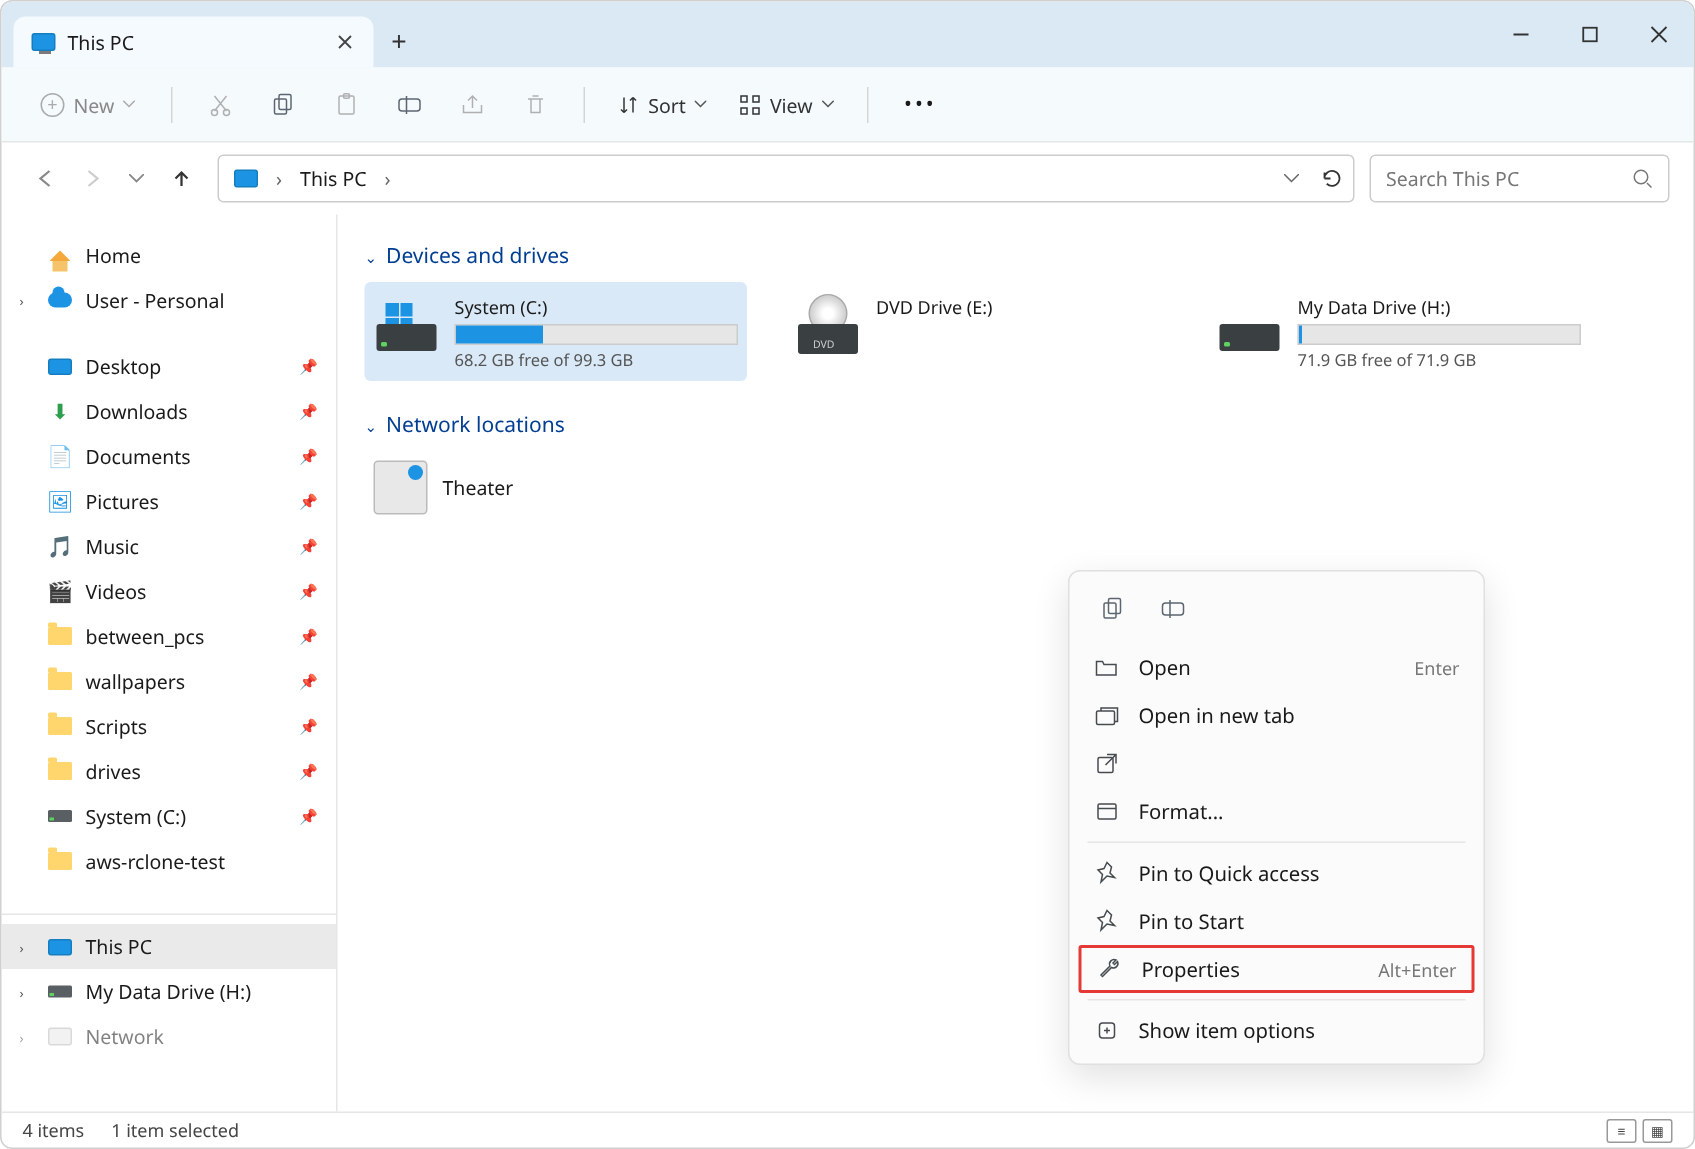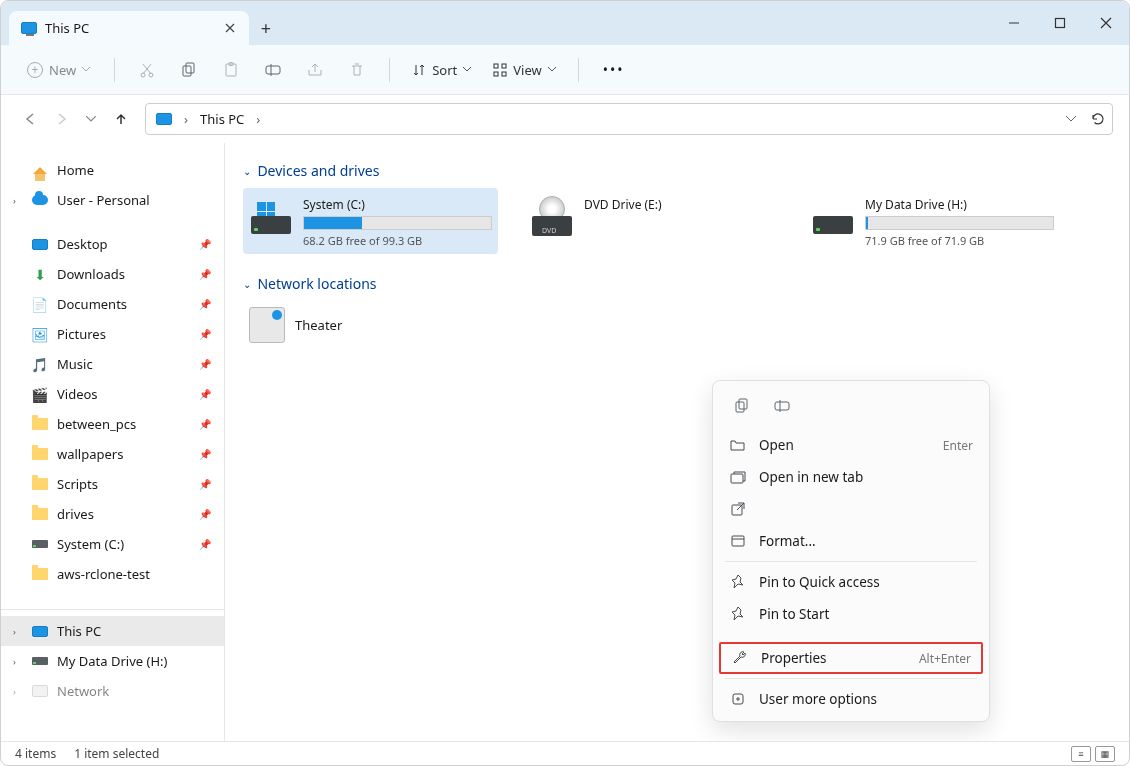--- a/index.html
+++ b/index.html
@@ -83,21 +83,21 @@
 
 .theater-item { display: flex; align-items: center; gap: 10px; padding: 6px; }
 .theater-icon { width: 36px; height: 36px; background: #e8e8e8; border: 1px solid #bbb; border-radius: 3px; position: relative; }
 .theater-icon::after { content: ""; position: absolute; top: 2px; right: 2px; width: 10px; height: 10px; background: #1c93e3; border-radius: 50%; }
 
 
 .ctx { position: absolute; left: 487px; top: 237px; width: 278px; background: #fbfbfb; border: 1px solid #e0e0e0; border-radius: 8px; box-shadow: 0 8px 24px rgba(0,0,0,0.12); padding: 6px; z-index: 100; }
 .ctx-mini { display: flex; gap: 6px; padding: 4px 6px 8px 6px; }
 .ctx-mini-btn { width: 34px; height: 30px; display: flex; align-items: center; justify-content: center; border-radius: 4px; }
 .ctx-row { display: flex; align-items: center; height: 32px; padding: 0 10px; border-radius: 4px; gap: 12px; }
-.ctx-row.highlighted { border: 2px solid #e53935; border-radius: 2px; margin-top: 12px; }
+.ctx-row.highlighted { border: 2px solid #e53935; border-radius: 2px; }
 .ctx-icon { width: 18px; display: flex; align-items: center; justify-content: center; color: #464b50; }
 .ctx-label { flex: 1; font-size: 13.5px; color: #1a1a1a; }
 .ctx-short { font-size: 12px; color: #777; }
 .ctx-div { height: 1px; background: #e6e6e6; margin: 4px 6px; }
 
 
 .status { height: 24px; border-top: 1px solid #e6e6e6; display: flex; align-items: center; padding: 0 14px; font-size: 12px; color: #444; gap: 18px; }
 .status .right { margin-left: auto; display: flex; gap: 4px; }
 .view-btn { width: 20px; height: 16px; border: 1px solid #999; border-radius: 2px; display: flex; align-items: center; justify-content: center; font-size: 9px; }
 
@@ -235,20 +235,27 @@
     <span class="addr-seg">This PC</span>
     <span class="addr-chev">›</span>
     <div class="addr-right">
       <svg width="10" height="6">
           <path d="M0 0l5 5 5-5" stroke="#666" fill="none"></path>
         </svg>
       <svg width="16" height="16" viewBox="0 0 16 16" style="margin-left:8px">
           <path d="M3 8a5 5 0 1 1 1.5 3.5M3 8V4m0 4h4" stroke="#333" fill="none" stroke-width="1.2"></path>
         </svg>
     </div>
+  </div>
+  <div class="search">
+    <span>Search This PC</span>
+    <svg width="14" height="14" viewBox="0 0 14 14">
+        <circle cx="6" cy="6" r="4.5" stroke="#777" fill="none"></circle>
+        <path d="M10 10l3 3" stroke="#777"></path>
+      </svg>
   </div>
 </div>
 
 <div class="body">
 
   <div class="sidebar">
     <div class="side-item hoverable">
       <span class="noexp"></span>
         <span class="icon-sm">
           <span class="home-ic"></span>
@@ -511,21 +518,21 @@
         <span class="ctx-short">Alt+Enter</span>
       </div>
       <div class="ctx-div"></div>
       <div class="ctx-row">
         <span class="ctx-icon">
             <svg width="16" height="16" viewBox="0 0 16 16">
               <rect x="3" y="3" width="10" height="10" rx="2" stroke="#464b50" fill="none"></rect>
               <path d="M6 8h4M8 6v4" stroke="#464b50"></path>
             </svg>
           </span>
-        <span class="ctx-label">User more options</span>
+        <span class="ctx-label">Show item options</span>
       </div>
     </div>
   </div>
 </div>
 
 <div class="status">
   <span>4 items</span>
   <span>1 item selected</span>
   <div class="right">
     <div class="view-btn">≡</div>

